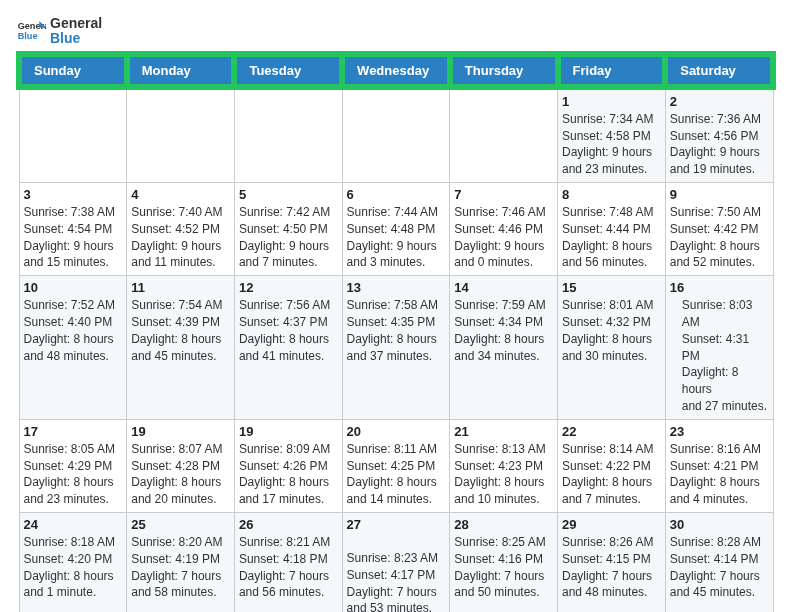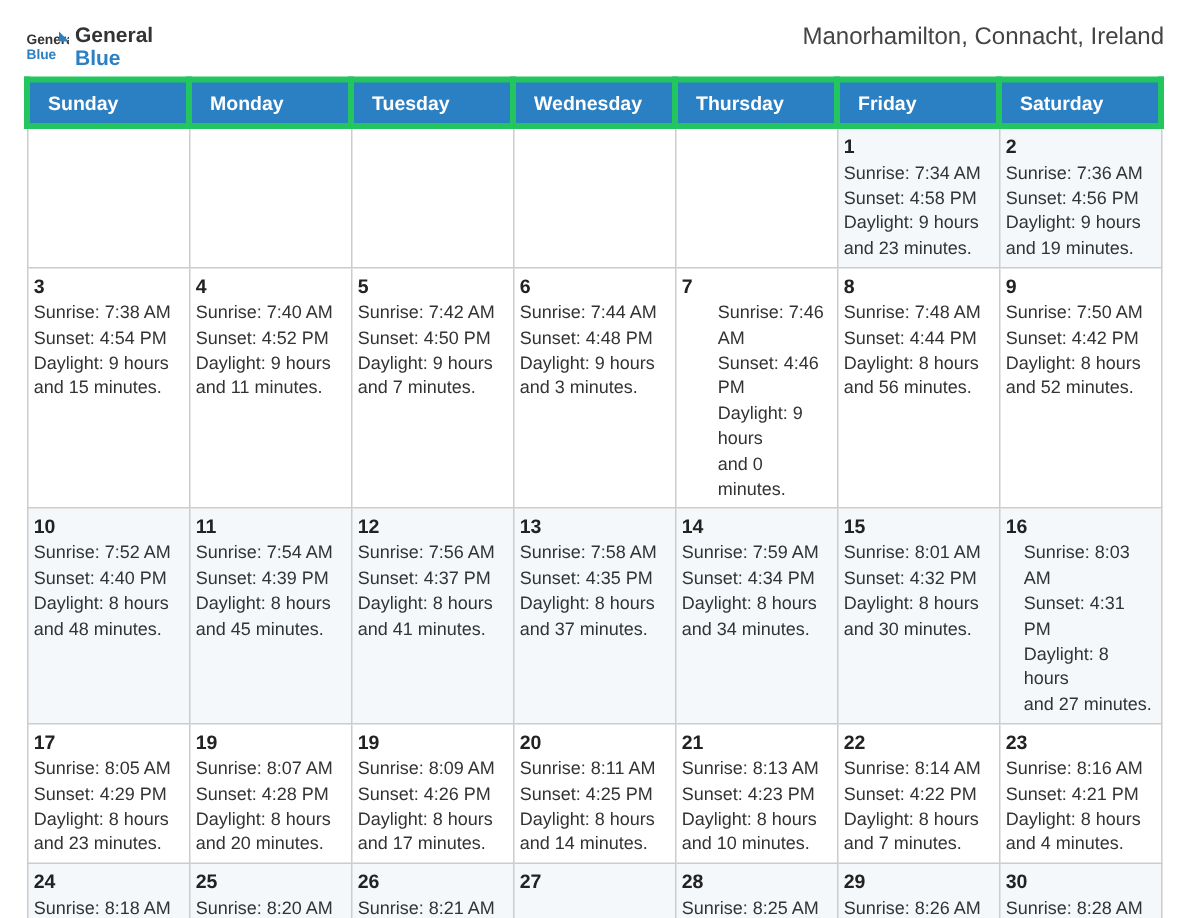--- a/index.html
+++ b/index.html
@@ -43,21 +43,21 @@
       border-collapse: collapse;
       font-size: 11px;
     }
     thead tr th {
       background: #2b7fc3;
       color: #fff;
       padding: 6px 12px;
       text-align: left;
       font-size: 13px;
       font-weight: bold;
-      border: 4px solid #22c55e;
+      border: 6px solid #22c55e;
     }
     tbody tr td {
       border: 1px solid #ccc;
       vertical-align: top;
       padding: 4px;
       height: 90px;
       width: 14.28%;
     }
     .day-num {
       font-size: 13px;
@@ -93,21 +93,20 @@
     <div>
       <div style="font-size:14px;font-weight:bold;line-height:1.1;">
         <span style="color:#333;">General</span>
       </div>
       <div style="font-size:14px;font-weight:bold;line-height:1.1;">
         <span style="color:#2b7fc3;">Blue</span>
       </div>
     </div>
   </div>
   <div class="title-block">
-    <div class="calendar-subtitle">Manorhamilton, Connacht, Ireland</div>
   </div>
 </div>
 
 <table>
   <thead>
     <tr>
     <th>Sunday</th>
         <th>Monday</th>
         <th>Tuesday</th>
         <th>Wednesday</th>
@@ -162,21 +161,21 @@
         </td>
         <td>
           <div class="day-num">6</div>
           <div class="day-info" style="white-space: pre-line;">Sunrise: 7:44 AM
 Sunset: 4:48 PM
 Daylight: 9 hours
 and 3 minutes.</div>
         </td>
         <td>
           <div class="day-num">7</div>
-          <div class="day-info" style="white-space: pre-line; margin-left: 24px;">Sunrise: 7:46 AM
+          <div class="day-info" style="white-space: pre-line;">Sunrise: 7:46 AM
 Sunset: 4:46 PM
 Daylight: 9 hours
 and 0 minutes.</div>
         </td>
         <td>
           <div class="day-num">8</div>
           <div class="day-info" style="white-space: pre-line;">Sunrise: 7:48 AM
 Sunset: 4:44 PM
 Daylight: 8 hours
 and 56 minutes.</div>

